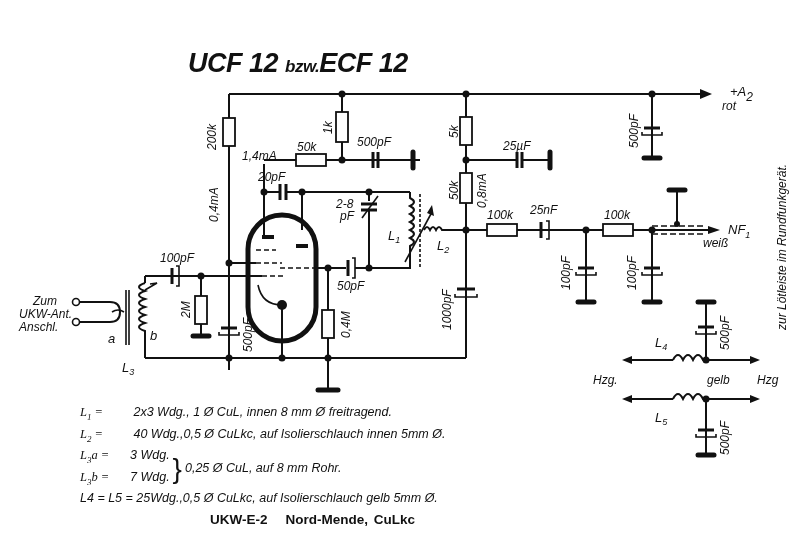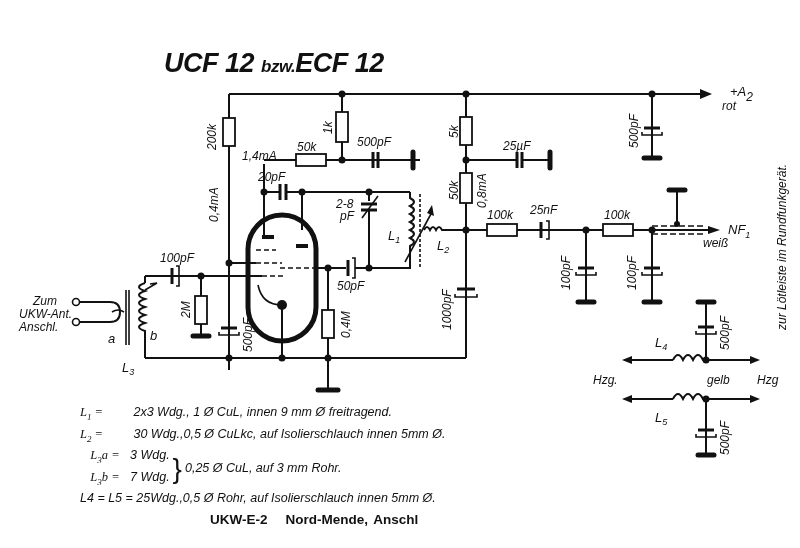--- a/index.html
+++ b/index.html
@@ -6,21 +6,21 @@
   body { width:800px; height:548px; position:relative; overflow:hidden; font-family:"Liberation Sans", sans-serif; color:#111; }
   svg#schem { position:absolute; left:0; top:0; width:800px; height:548px; }
   .w { stroke:#111; stroke-width:2; fill:none; }
   .wt { stroke:#111; stroke-width:1.6; fill:none; }
   .dot { fill:#111; }
   .res { fill:#fff; stroke:#111; stroke-width:1.8; }
   .gnd { stroke:#111; stroke-width:5; stroke-linecap:round; }
   .capp { stroke:#111; stroke-width:3; }
   .lbl { font-family:"Liberation Sans", sans-serif; font-style:italic; font-size:12px; fill:#111; }
   .lblL { font-family:"Liberation Sans", sans-serif; font-style:italic; font-size:13px; fill:#111; }
-  .title { position:absolute; left:164px; top:48px; font-family:"Liberation Sans", sans-serif; font-style:italic; font-weight:bold; font-size:27px; letter-spacing:-0.5px; }
+  .title { position:absolute; left:188px; top:48px; font-family:"Liberation Sans", sans-serif; font-style:italic; font-weight:bold; font-size:27px; letter-spacing:-0.5px; }
   .title .small { font-size:17px; font-weight:bold; }
   .notes { position:absolute; left:80px; top:404px; font-family:"Liberation Sans", sans-serif; font-style:italic; font-size:12.5px; line-height:17px; }
   .notes .row { white-space:nowrap; }
   .notes .sym { display:inline-block; width:50px;font-family:Liberation Serif, serif; }
   .notes sub { font-size:9px; }
   .caption { position:absolute; left:210px; top:512px; font-family:"Liberation Sans", sans-serif; font-weight:bold; font-size:13.5px; word-spacing:2px; }
   .caption span.gap { display:inline-block; width:18px; }
   .vert { position:absolute; left:775px; top:330px; transform-origin:left top; transform:rotate(-90deg); font-family:"Liberation Sans", sans-serif; font-style:italic; font-size:12px; white-space:nowrap; }
 </style>
 </head>
@@ -292,32 +292,32 @@
   </g>
   <text class="lblL" x="655" y="422"><tspan>L</tspan><tspan font-size="9" dy="3">5</tspan></text>
   <text class="lbl" transform="translate(729,455) rotate(-90)">500pF</text>
 </svg>
 
 <div class="vert">zur Lötleiste im Rundfunkgerät.</div>
 
 <div class="notes">
   <div class="row">
     <span class="sym"><span>L</span><sub>1</sub> <span>=</span></span>
-    <span>2x3 Wdg., 1 Ø CuL, innen 9 mm Ø freitragend.</span>
+    <span>2x3 Wdg., 1 Ø CuL, innen 8 mm Ø freitragend.</span>
   </div>
   <div class="row">
     <span class="sym"><span>L</span><sub>2</sub> <span>=</span></span>
-    <span>30 Wdg.,0,5 Ø CuLkc, auf Isolierschlauch innen 5mm Ø.</span>
+    <span>40 Wdg.,0,5 Ø CuLkc, auf Isolierschlauch innen 5mm Ø.</span>
   </div>
-  <div style="display:flex;align-items:center;text-align:center;">
+  <div style="display:flex;align-items:center;">
     <div>
       <div class="row"><span class="sym"><span>L</span><sub>3</sub><span>a =</span></span><span>3 Wdg.</span></div>
       <div class="row"><span class="sym"><span>L</span><sub>3</sub><span>b =</span></span><span>7 Wdg.</span></div>
     </div>
     <span style="font-size:28px;font-style:normal;margin:0 3px;line-height:28px;">}</span>
-    <span>0,25 Ø CuL, auf 3 mm Rohr.</span>
+    <span>0,25 Ø CuL, auf 8 mm Rohr.</span>
   </div>
-  <div class="row">L4 = L5 = 25Wdg.,0,5 Ø Rohr, auf Isolierschlauch innen 5mm Ø.</div>
+  <div class="row">L4 = L5 = 25Wdg.,0,5 Ø CuLkc, auf Isolierschlauch gelb 5mm Ø.</div>
 </div>
 
 <div class="caption">
-  <span>UKW-E-2</span><span class="gap"></span><span>Nord-Mende, Anschl</span>
+  <span>UKW-E-2</span><span class="gap"></span><span>Nord-Mende, CuLkc</span>
 </div>
 
 </body></html>

